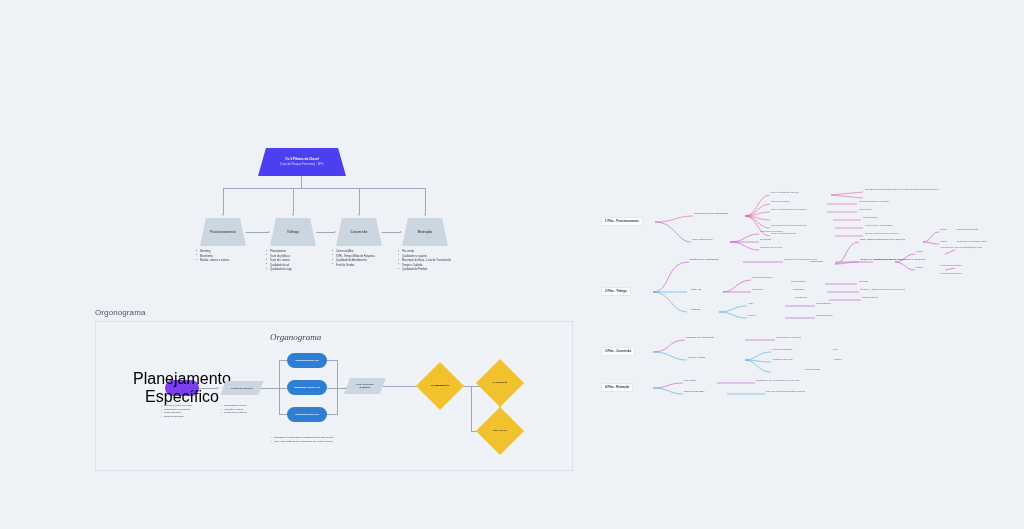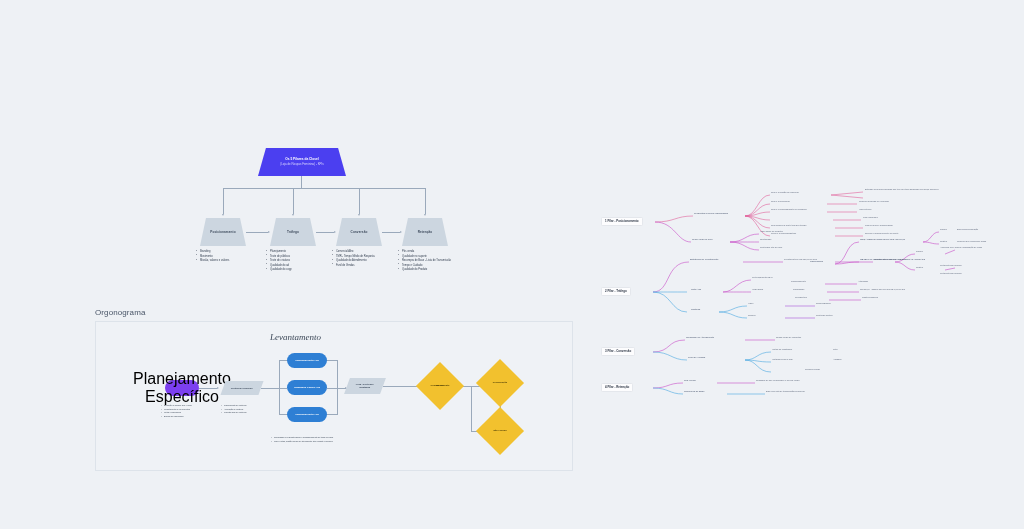--- a/index.html
+++ b/index.html
@@ -211,21 +211,21 @@
         <li>Recompra de Base - Lista de Transmissão</li>
         <li>Tempo e Cuidado</li>
         <li>Qualidade do Produto</li>
       </ul>
     </div>
   </div>
 
   <div class="abs" id="organograma-panel">
     <div class="panel-caption">Orgonograma</div>
     <div class="panel-box"></div>
-    <div class="panel-title">Levantamento</div>
+    <div class="panel-title">Organograma</div>
 
     <div class="fline" style="left:104px;top:80px;width:18px;height:1px;"></div>
     <div class="farrow" style="left:122px;top:79px;"></div>
 
     <div class="fline" style="left:166px;top:80px;width:18px;height:1px;"></div>
     <div class="fline" style="left:184px;top:52px;width:1px;height:55px;"></div>
     <div class="fline" style="left:184px;top:52px;width:8px;height:1px;"></div>
     <div class="fline" style="left:184px;top:80px;width:8px;height:1px;"></div>
     <div class="fline" style="left:184px;top:106px;width:8px;height:1px;"></div>
 

